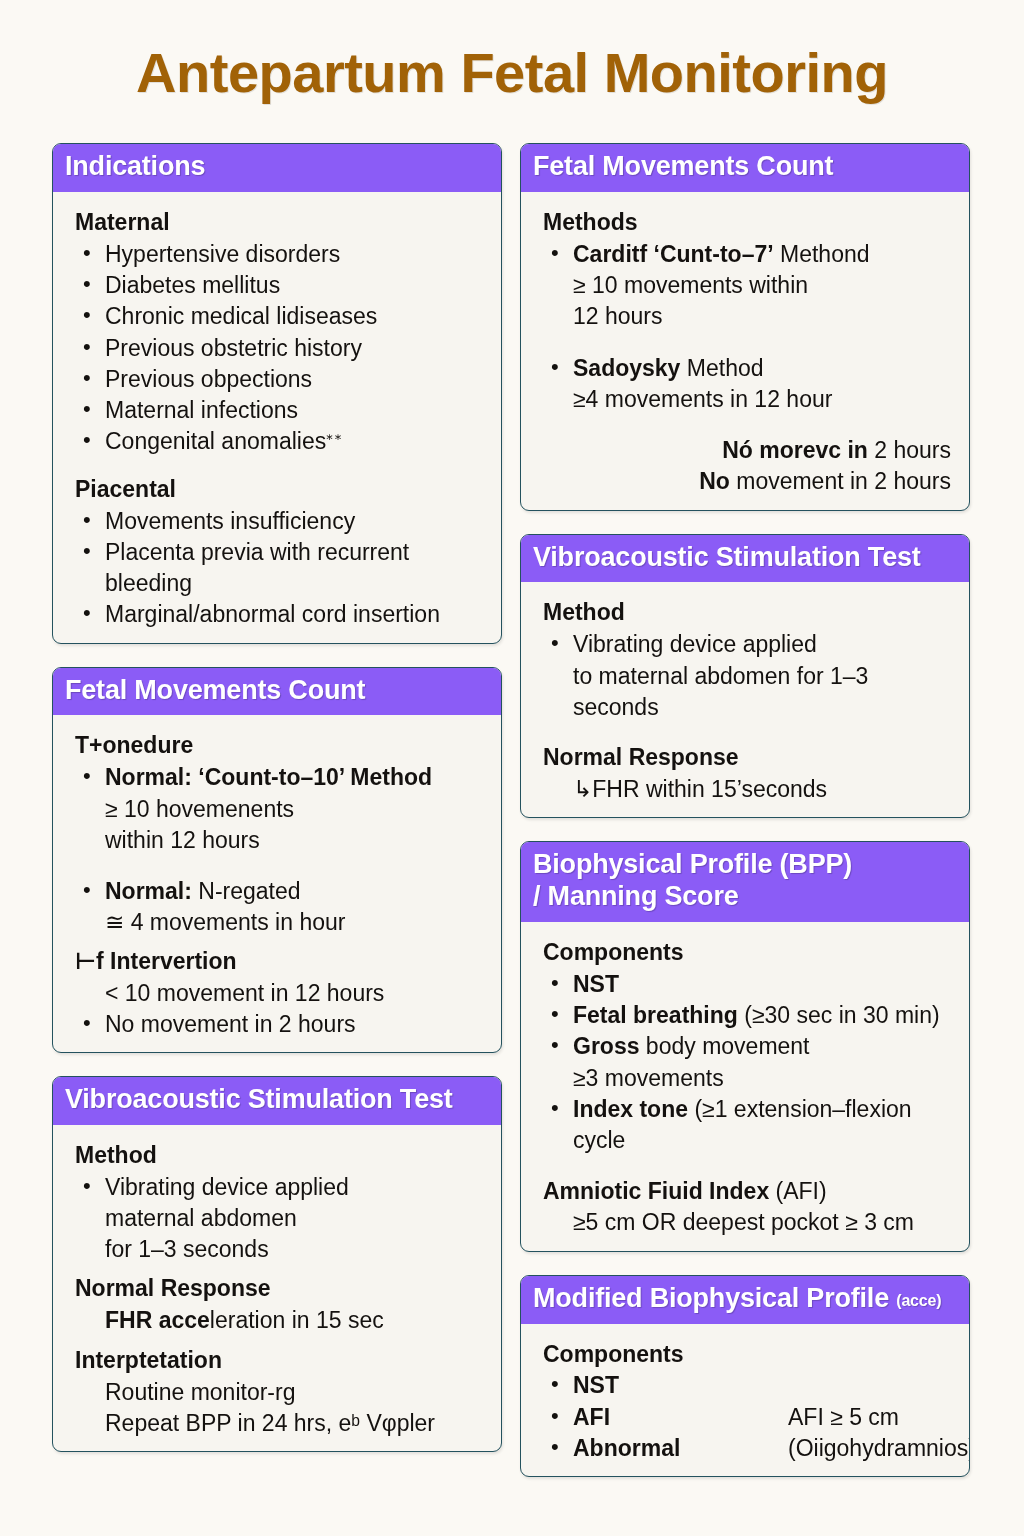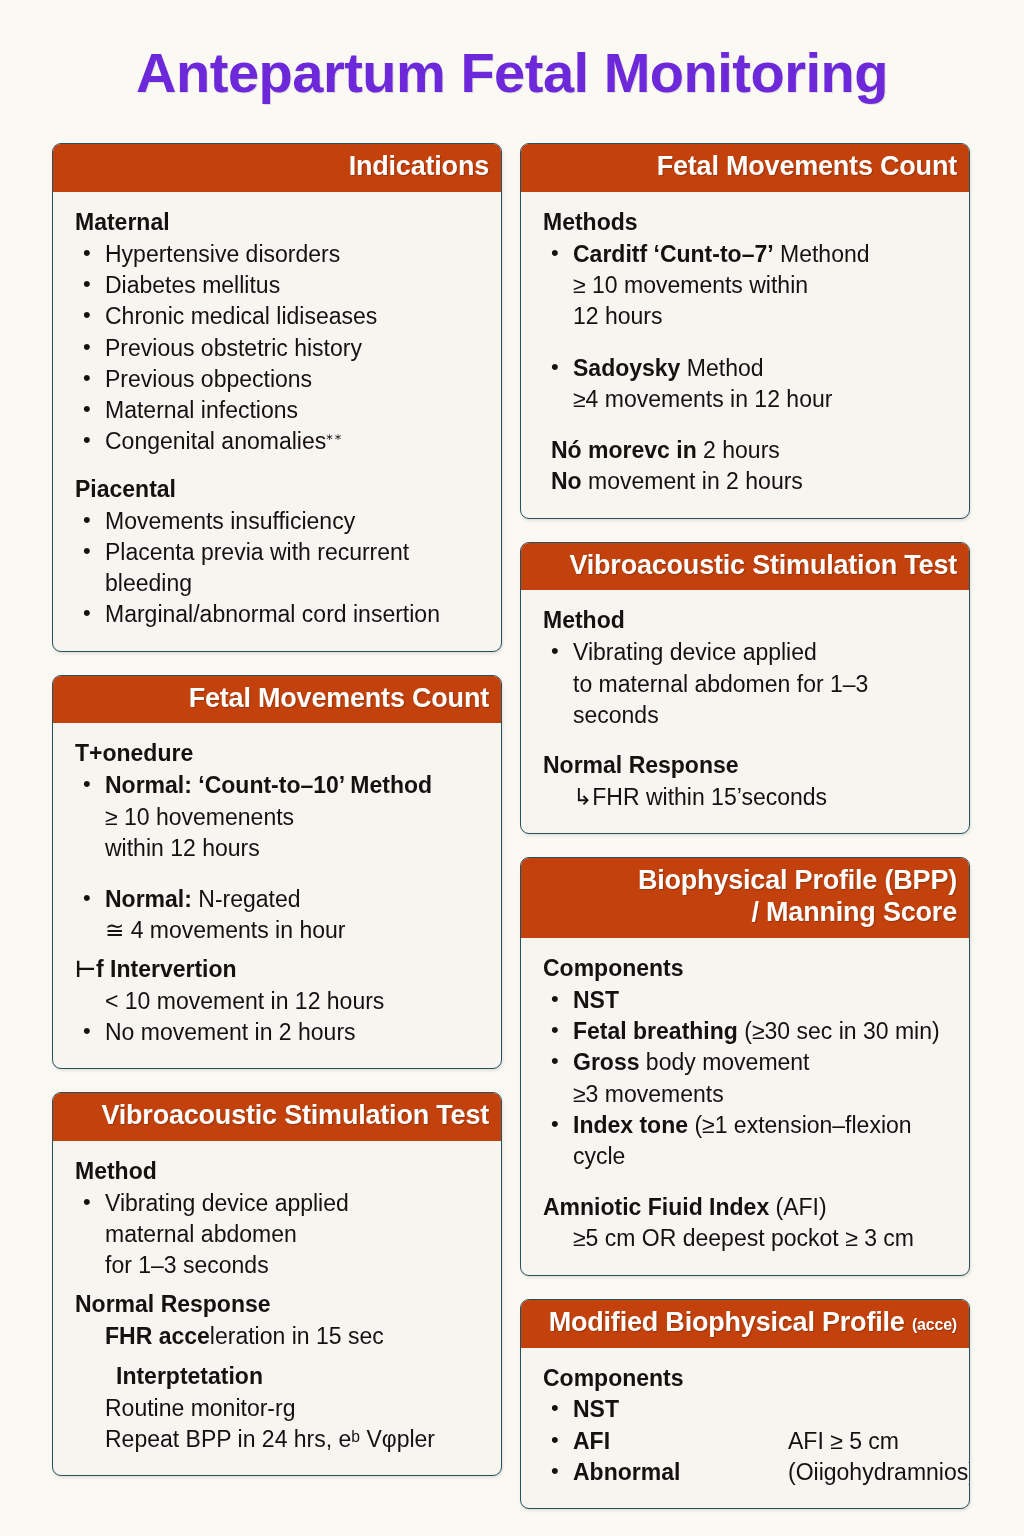--- a/index.html
+++ b/index.html
@@ -27,21 +27,21 @@
   
   .poster-title {
     position: absolute;
     top: 40px;
     left: 0;
     width: 1024px;
     text-align: center;
     font-size: 56px;
     font-weight: 700;
     letter-spacing: -0.5px;
-    color: #6d28d9;
+    color: #a16207;
     text-shadow: 1px 1px 0 rgba(0,0,0,0.10);
     white-space: nowrap;
   }
 
   
   .col {
     position: absolute;
     top: 143px;
     display: flex;
     flex-direction: column;
@@ -53,38 +53,38 @@
   
   .card {
     border: 1.5px solid #24525e;
     border-radius: 9px;
     background: #f7f5f0;
     box-shadow: 1px 2px 3px rgba(0,0,0,0.10);
     overflow: hidden;
   }
 
   .card-header {
-    background: #c2410c;
+    background: #8b5cf6;
     color: #ffffff;
     font-size: 27px;
     font-weight: 700;
-    text-align: right;
+    text-align: left;
     padding: 7px 12px 9px;
     line-height: 1.18;
     letter-spacing: -0.2px;
     text-shadow: 1px 1px 1px rgba(0,0,0,0.22);
   }
   .card-header .sup {
     font-size: 16px;
     font-weight: 700;
     vertical-align: 1px;
   }
 
   .card-body {
-    padding: 14px 18px 20px 22px;
+    padding: 14px 18px 12px 22px;
   }
 
   
   .sub-head {
     font-size: 23px;
     font-weight: 700;
     line-height: 1.30;
     margin-top: 2px;
     margin-bottom: 1px;
   }
@@ -109,21 +109,21 @@
     top: -1px;
     font-size: 22px;
     line-height: 1.36;
   }
 
   .plain-line {
     font-size: 23px;
     line-height: 1.36;
     padding-left: 30px;
   }
-  .plain-line.flush { padding-left: 8px; }
+  .plain-line.flush { padding-left: 8px; text-align: right; }
 
   .sub {
     display: block;
     font-weight: 400;
   }
 
   b, .b { font-weight: 700; }
 
   .supmark {
     font-size: 13px;
@@ -141,21 +141,21 @@
     flex: 0 0 215px;
   }
   .two-col .right-cell {
     flex: 1 1 auto;
     font-weight: 400;
   }
 
   
   .t-mt4  { margin-top: 20px; }
   .t-mt8  { margin-top: 8px; }
-  .t-mt10 { margin-top: 10px; margin-left: 41px; }
+  .t-mt10 { margin-top: 10px; }
 </style>
 </head>
 <body>
 
 <div class="poster">
 
   <h1 class="poster-title">Antepartum Fetal Monitoring</h1>
 
   <div class="col col-left">
 

